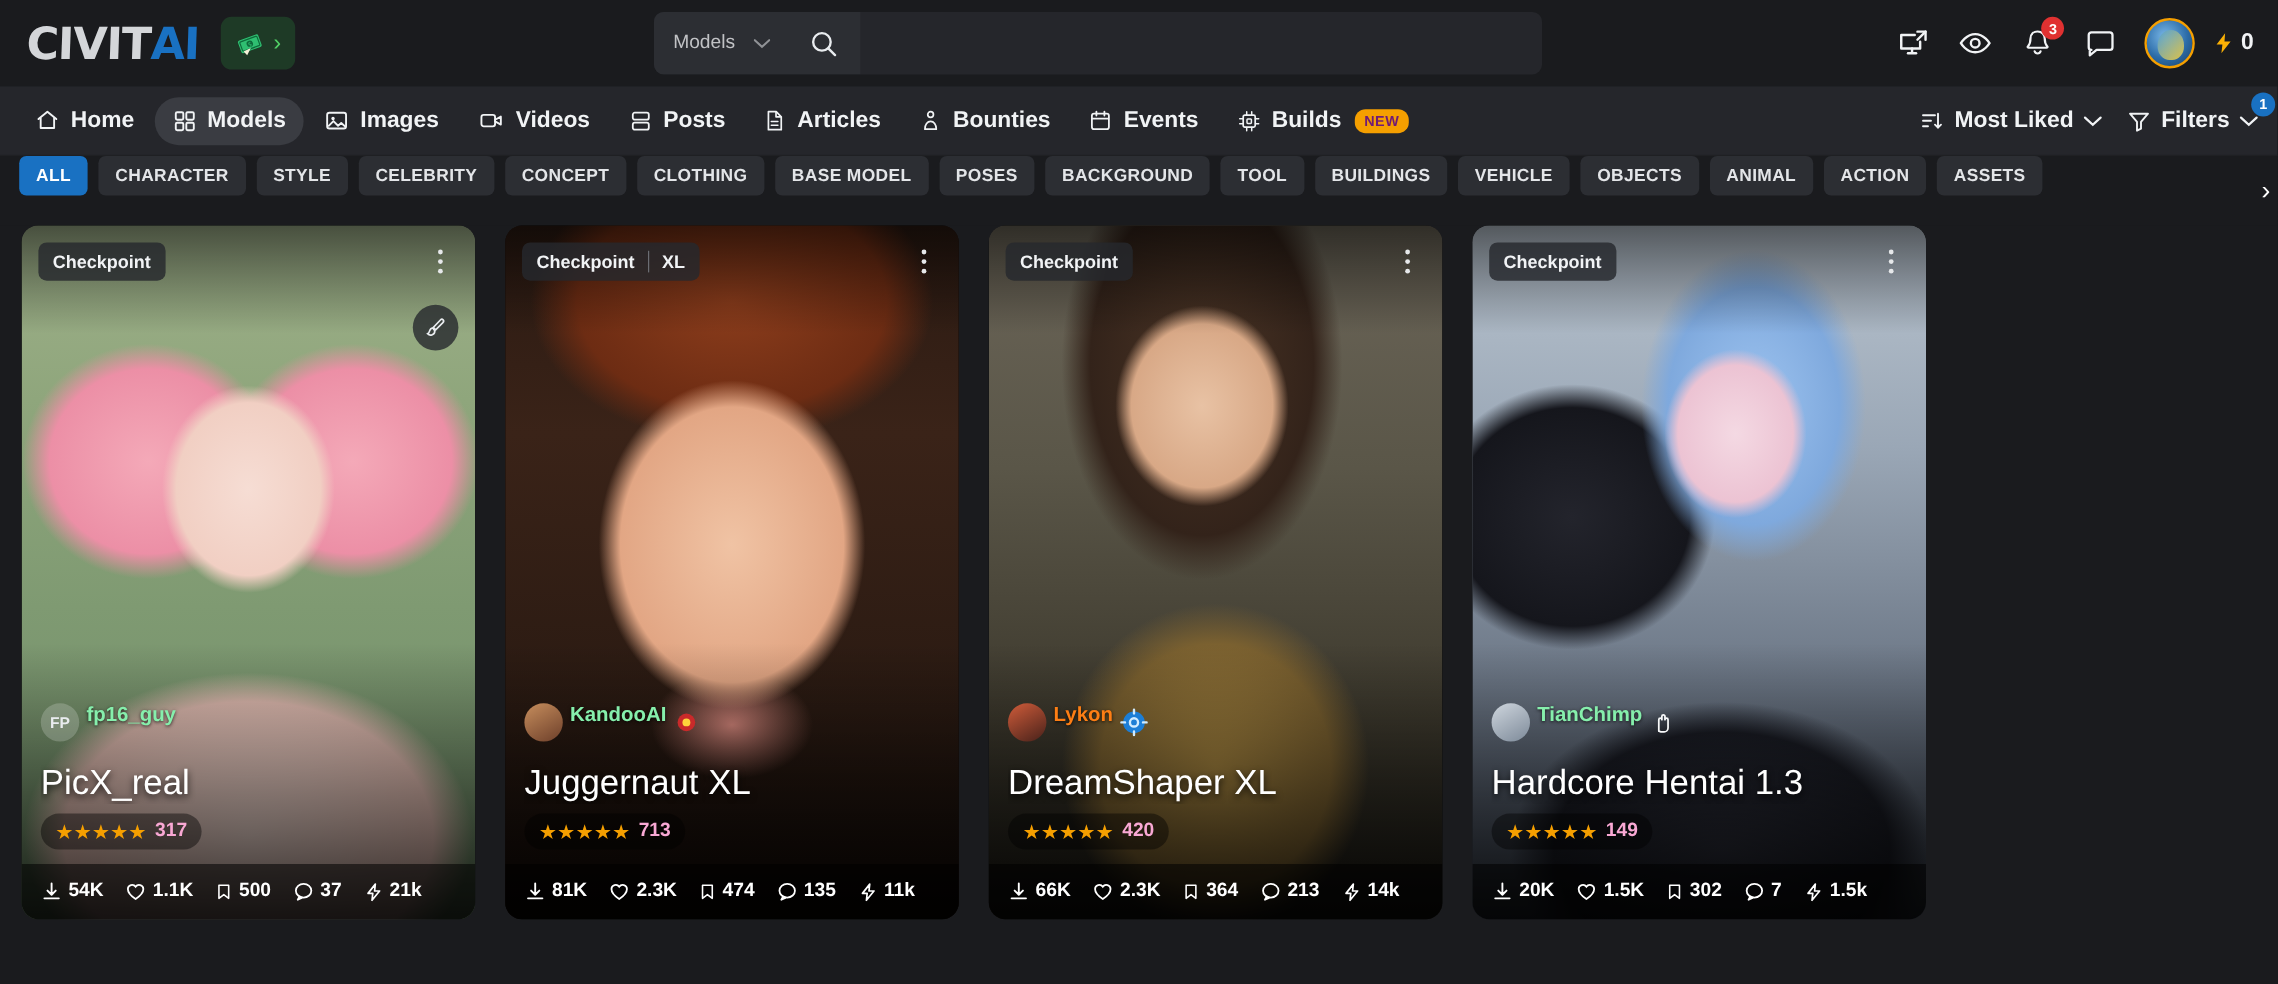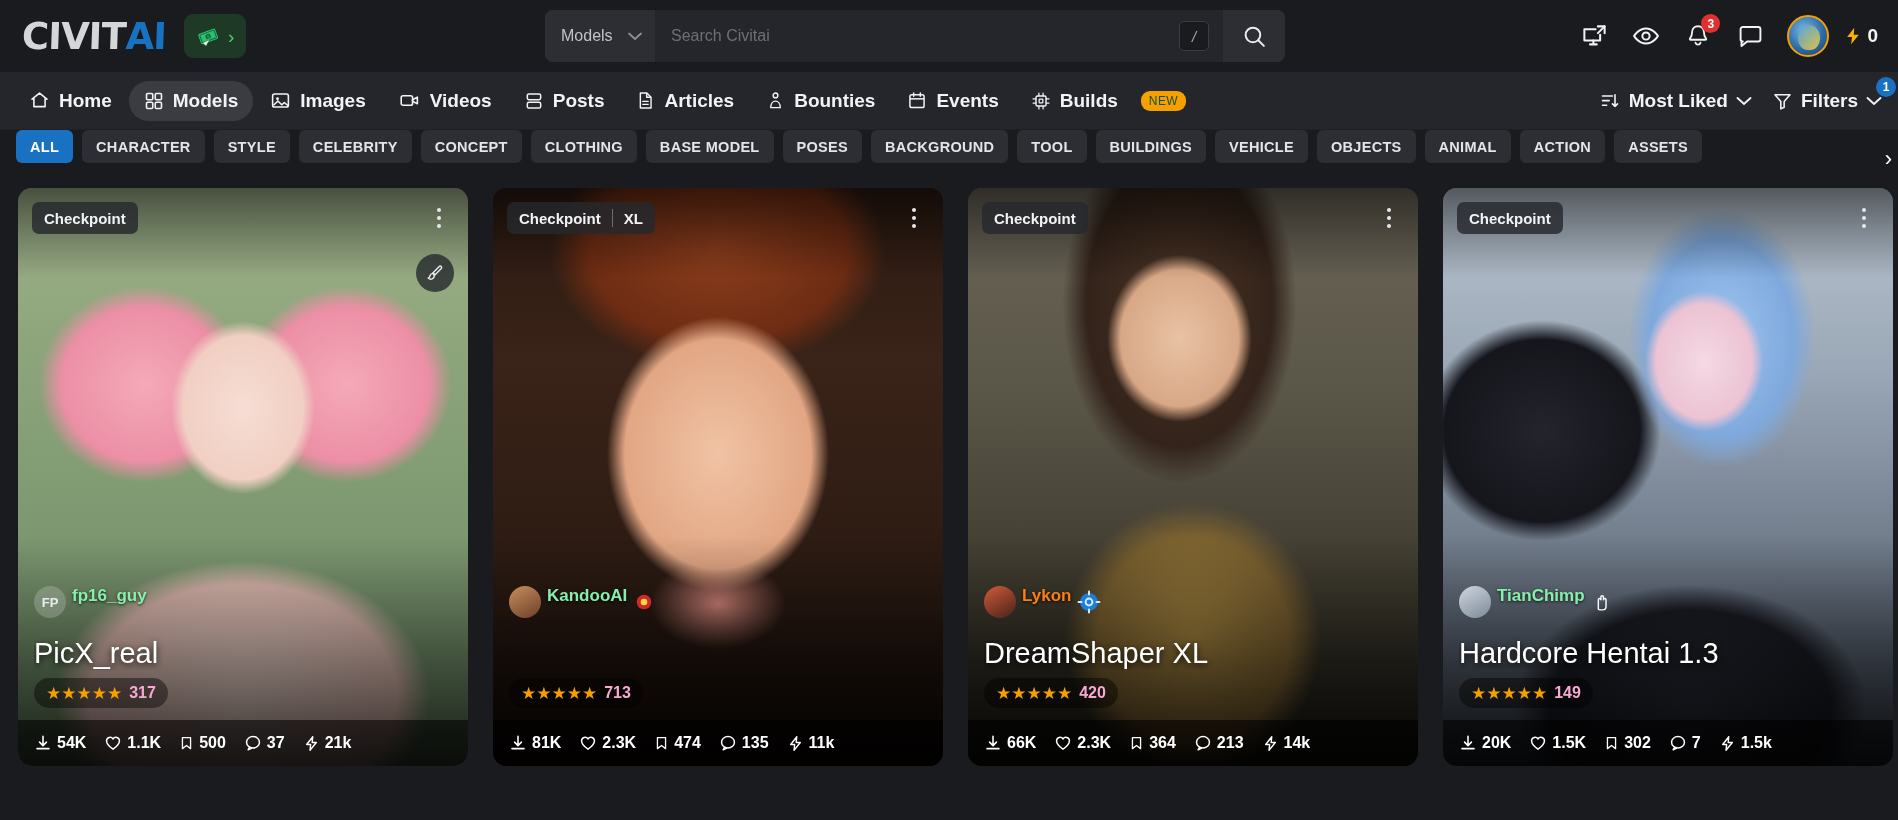--- a/index.html
+++ b/index.html
@@ -176,27 +176,27 @@
     border-radius: 22px;
     color: #f1f3f5;
     font-size: 19px;
     font-weight: 600;
     white-space: nowrap;
   }
   .nav-item.active { background: #3a3c42; }
   .nav-item .ni { display: flex; align-items: center; }
   .new-badge {
     background: #f59f00;
-    color: #14532d;
+    color: #701a75;
     font-size: 12px;
-    font-weight: 400;
+    font-weight: 700;
     padding: 3px 8px;
     border-radius: 9px;
     letter-spacing: .4px;
-    margin-left: 14px;
+    margin-left: 2px;
   }
   .nav-right {
     position: absolute; right: 16px;
     display: flex; align-items: center; gap: 20px;
   }
   .sort-ctl, .filter-ctl {
     display: flex; align-items: center; gap: 8px;
     font-size: 19px; font-weight: 600; color: #f1f3f5;
     position: relative;
   }
@@ -244,21 +244,21 @@
     color: #fff; font-size: 22px;
   }
 
   
   .grid {
     display: flex;
     gap: 25px;
     padding: 0 18px;
   }
   .card {
-    width: 450px;
+    width: 378px;
     height: 578px;
     border-radius: 14px;
     overflow: hidden;
     position: relative;
     background: #000;
     flex-shrink: 0;
   }
   .card-img { position: absolute; inset: 0; }
 
   
@@ -411,24 +411,20 @@
   </div>
 
   <div class="search-wrap">
     <div class="search-scope">
       <span>Models</span>
       <span class="chev">
         <svg width="14" height="9" viewBox="0 0 14 9">
             <path d="M1 1.5 L7 7 L13 1.5" fill="none" stroke="#909296" stroke-width="1.7" stroke-linecap="round"></path>
           </svg>
       </span>
-    </div>
-    <div class="search-input-box">
-      <input type="text" placeholder="Search Civitai" style="">
-      <div class="slash-key">/</div>
     </div>
     <div class="search-btn">
       <span>
         <svg width="25" height="25" viewBox="0 0 24 24">
             <circle cx="10.5" cy="10.5" r="7" fill="none" stroke="#e9ecef" stroke-width="1.9"></circle>
             <path d="M15.6 15.6 L21 21" stroke="#e9ecef" stroke-width="1.9" stroke-linecap="round"></path>
           </svg>
       </span>
     </div>
   </div>
@@ -726,20 +722,21 @@
       <div class="creator-row">
         <div class="creator-av a2"></div>
         <div class="creator-name">KandooAI</div>
         <span class="creator-deco">
           <svg width="22" height="22" viewBox="0 0 24 24">
             <circle cx="12" cy="12" r="8" fill="#c92a2a"></circle>
             <circle cx="12" cy="12" r="3.6" fill="#ffd43b"></circle>
           </svg>
         </span>
       </div>
+      <div class="card-title">Juggernaut XL</div>
       <div class="rating-pill">
         <span class="stars">★★★★★</span>
         <span class="rating-count">713</span>
       </div>
       <div class="stats-bar">
         <div class="stat">
           <span>
             <svg width="18" height="18" viewBox="0 0 24 24">
               <path d="M12 3v12M12 15.5l-4.6-4.6M12 15.5l4.6-4.6" fill="none" stroke="#fff" stroke-width="2.1" stroke-linecap="round" stroke-linejoin="round"></path>
               <path d="M4 19.5h16" stroke="#fff" stroke-width="2.1" stroke-linecap="round"></path>

